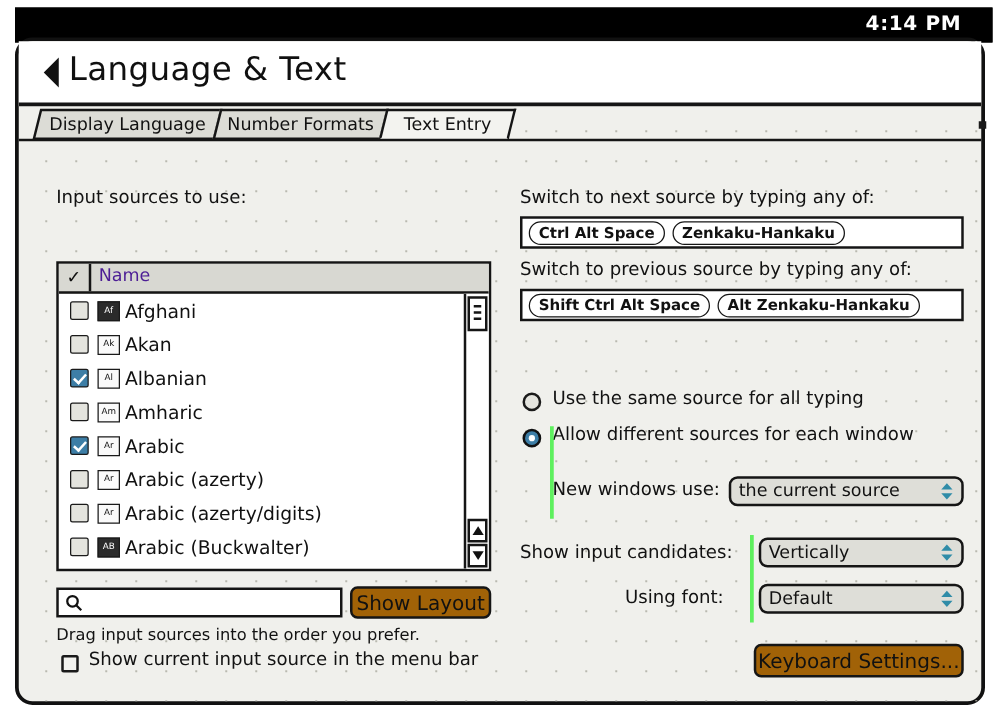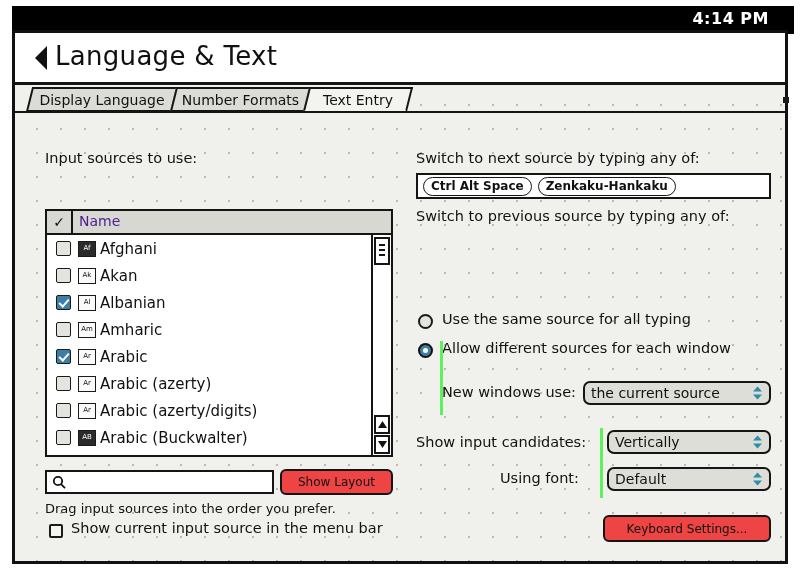--- a/index.html
+++ b/index.html
@@ -30,21 +30,21 @@
     letter-spacing: 0.5px;
     font-weight: 600;
   }
 
   
   .window {
     position: absolute; left: 12px; top: 30px;
     width: 776px; height: 534px;
     background: #f0f0ec;
     border: 3px solid #111;
-    border-radius: 0;
+    border-radius: 14px;
     box-sizing: border-box;
   }
   .dotgrid {
     position: absolute; left: 0; top: 0; right: 0; bottom: 0;
     background-image: radial-gradient(#b9b9b0 0.8px, transparent 0.9px);
     background-size: 24px 24px;
     background-position: 10px 12px;
     pointer-events: none;
   }
 
@@ -223,25 +223,25 @@
     cursor: text;
   }
   .searchfield .mag {
     position: absolute; left: 5px; top: 3px;
   }
 
   
   .btn {
     position: absolute;
     border: 2px solid #151515;
-    background: #ef4444;
+    background: #a16207;
     border-radius: 6px;
     box-sizing: border-box;
     display: flex; align-items: center; justify-content: center;
-    font-size: 12px; color: #111;
+    font-size: 16px; color: #111;
     cursor: pointer;
     white-space: nowrap;
   }
 
   
   .tokfield {
     position: absolute;
     height: 26px;
     border: 2px solid #151515;
     background: #ffffff;
@@ -453,20 +453,24 @@
 
     <div class="lab" style="left:401px; top:117px;">Switch to next source by typing any of:</div>
 
     <div class="tokfield" style="left:401px; top:140px; width:355px;">
       <span class="tok">Ctrl Alt Space</span>
       <span class="tok">Zenkaku-Hankaku</span>
     </div>
 
     <div class="lab" style="left:401px; top:175px;">Switch to previous source by typing any of:</div>
 
+    <div class="tokfield" style="left:401px; top:198px; width:355px;">
+      <span class="tok">Shift Ctrl Alt Space</span>
+      <span class="tok">Alt Zenkaku-Hankaku</span>
+    </div>
 
     <div class="radio" style="left:403px; top:281px;"></div>
     <div class="lab" style="left:427px; top:278px;">Use the same source for all typing</div>
 
     <div class="radio on" style="left:403px; top:310px;"></div>
     <div class="lab" style="left:427px; top:307px;">Allow different sources for each window</div>
 
     <div class="guide" style="left:425px; top:308px; height:74px;"></div>
 
     <div class="lab" style="left:427px; top:351px;">New windows use:</div>

